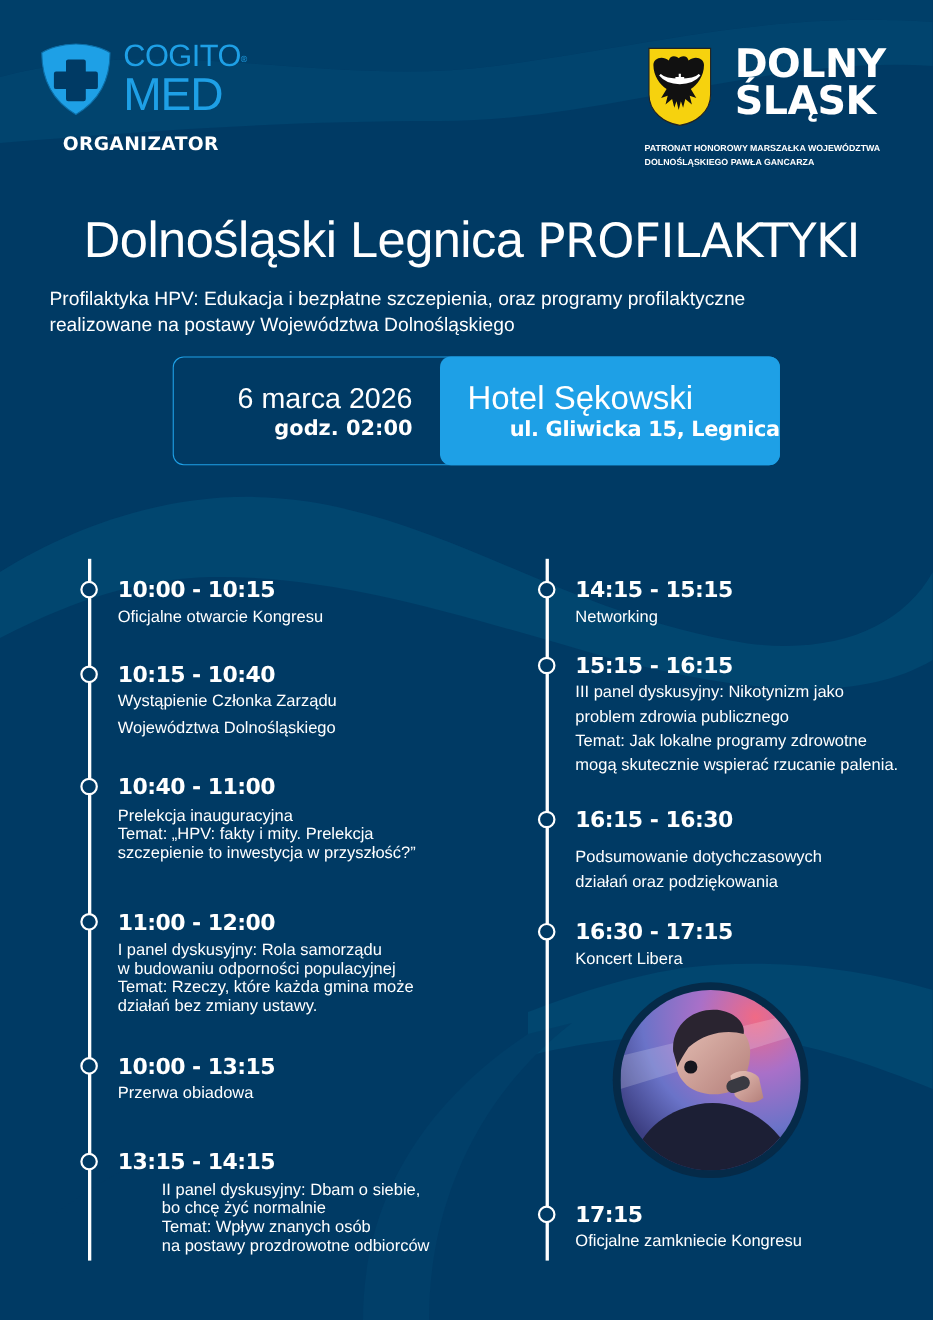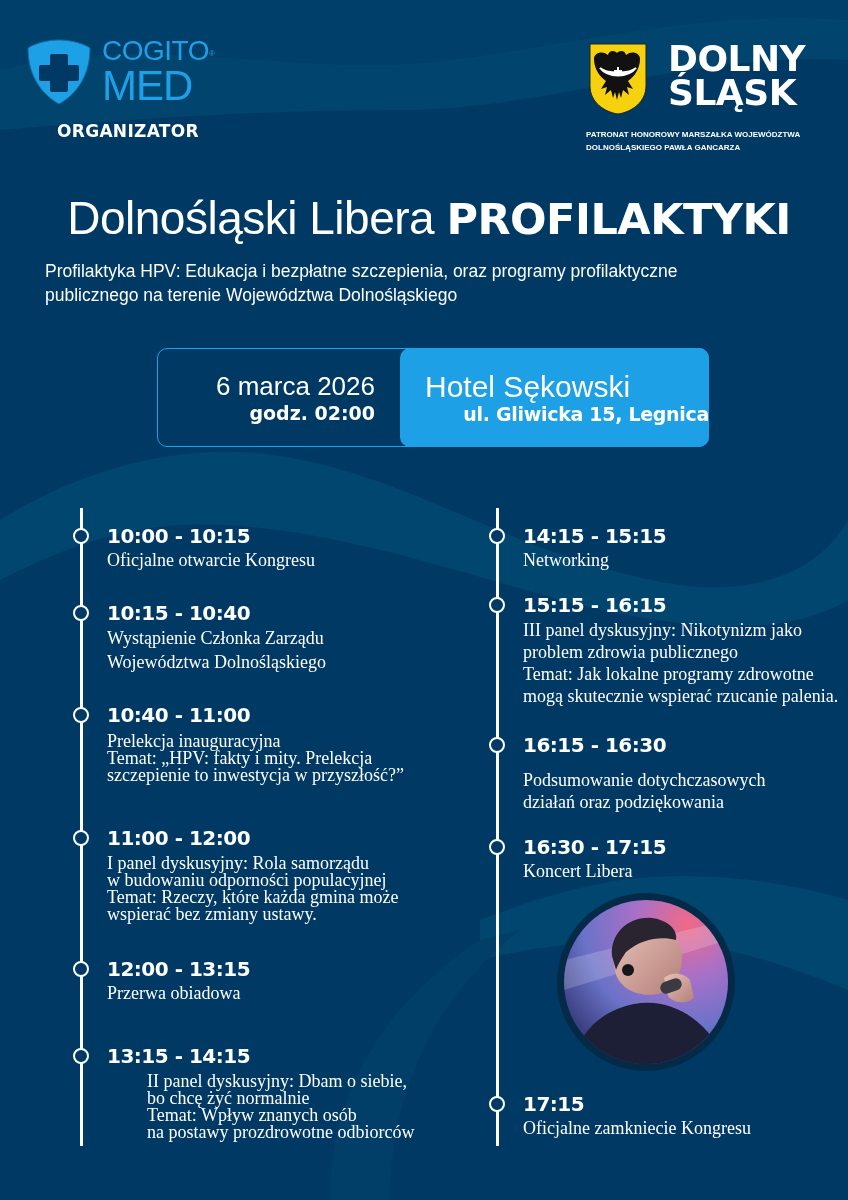--- a/index.html
+++ b/index.html
@@ -7,52 +7,52 @@
   body {
     background: #003a64;
     font-family: "DejaVu Sans", "Liberation Sans", sans-serif;
     color: #ffffff;
     position: relative;
   }
   .bg { position: absolute; left: 0; top: 0; width: 848px; height: 1200px; z-index: 0; }
   .page { position: absolute; left: 0; top: 0; width: 848px; height: 1200px; z-index: 1; }
 
   
-  .org-logo { position: absolute; left: 24px; top: 36px; width: 200px; height: 80px; }
+  .org-logo { position: absolute; left: 34px; top: 36px; width: 200px; height: 80px; }
   .org-shield { position: absolute; left: 2px; top: 2px; width: 66px; height: 68px; }
   .org-brand { position: absolute; left: 78px; top: 0; color: #1ea0e6; font-family: "Liberation Sans", sans-serif; }
   .org-brand .l1 { font-size: 28px; letter-spacing: -0.5px; line-height: 30px; font-weight: normal; }
   .org-brand .l1 sup { font-size: 8px; vertical-align: top; position: relative; top: 3px; }
   .org-brand .l2 { font-size: 42px; line-height: 40px; letter-spacing: -1px; }
   .org-label { position: absolute; left: 57px; top: 121px; font-size: 17px; font-weight: bold; letter-spacing: 0.3px; font-family: "DejaVu Sans", sans-serif; }
 
   .patron { position: absolute; left: 586px; top: 42px; width: 230px; height: 120px; }
   .coat { position: absolute; left: 2px; top: 0; width: 60px; height: 74px; }
   .dolny { position: absolute; left: 82px; top: 0; font-family: "DejaVu Sans", sans-serif; font-weight: bold; font-size: 36px; line-height: 34px; letter-spacing: -0.5px; }
   .patron-text { position: absolute; left: 0; top: 86px; width: 222px; text-align: left; font-size: 8px; font-weight: bold; line-height: 13px; font-family: "Liberation Sans", sans-serif; }
 
   
   .title { position: absolute; left: 0; top: 190px; width: 858px; text-align: center; font-size: 43px; line-height: 56px; font-weight: 300; letter-spacing: -0.5px; font-family: "DejaVu Sans", sans-serif; }
   .title .light { font-weight: normal; font-family: "Liberation Sans", sans-serif; font-size: 46px; }
-  .title b { font-weight: bold; font-family: "DejaVu Sans", sans-serif; text-align: right; }
+  .title b { font-weight: normal; font-family: "DejaVu Sans", sans-serif; text-align: right; }
   .subtitle { position: absolute; left: 45px; top: 259px; width: 780px; font-size: 17.5px; line-height: 24px; font-family: "Liberation Sans", sans-serif; }
 
   
-  .infobox { position: absolute; left: 157px; top: 348px; width: 552px; height: 99px; border: 1.5px solid #1ea0e6; border-radius: 10px; }
+  .infobox { position: absolute; left: 157px; top: 324px; width: 552px; height: 99px; border: 1.5px solid #1ea0e6; border-radius: 10px; }
   .date-part { position: absolute; left: 0; top: 0; width: 243px; height: 96px; text-align: right; padding-right: 26px; padding-top: 22px; }
   .date-main { font-size: 26px; line-height: 30px; font-family: "Liberation Sans", sans-serif; }
   .date-time { font-size: 19px; line-height: 24px; font-weight: bold; font-family: "DejaVu Sans", sans-serif; }
   .venue-part { position: absolute; left: 242px; top: -1.5px; width: 309px; height: 99px; background: #1ea0e6; border-radius: 10px; padding-left: 25px; padding-top: 24px; }
   .venue-name { font-size: 30px; line-height: 30px; font-family: "Liberation Sans", sans-serif; }
   .venue-addr { font-size: 19px; line-height: 24px; font-weight: bold; font-family: "DejaVu Sans", sans-serif; letter-spacing: -0.3px; text-align: right; }
   .tl-line { position: absolute; width: 3px; background: #ffffff; }
   .tl-item { position: absolute; }
   .tl-dot { position: absolute; width: 16px; height: 16px; border-radius: 50%; border: 2.5px solid #ffffff; background: #003a64; }
   .tl-time { font-family: "DejaVu Sans", sans-serif; font-weight: bold; font-size: 20px; line-height: 24px; letter-spacing: -0.5px; white-space: nowrap; }
-  .tl-desc { font-family: Liberation Serif, serif; font-size: 18px; line-height: 17px; margin-top: 4px; white-space: nowrap; }
+  .tl-desc { font-family: Liberation Sans, sans-serif; font-size: 15px; line-height: 17px; margin-top: 4px; white-space: nowrap; }
   .tl-desc.loose { line-height: 24px; margin-top: 1px; }
   .tl-desc div { white-space: nowrap; }
 
   .photo { position: absolute; left: 557px; top: 893px; width: 178px; height: 178px; border-radius: 50%; background: #052a48; padding: 7px; }
   .photo-inner { width: 164px; height: 164px; border-radius: 50%; overflow: hidden; position: relative; }
 </style>
 </head>
 <body>
 
 <svg class="bg" viewBox="0 0 848 1200" preserveAspectRatio="none">
@@ -90,24 +90,24 @@
     <div class="dolny">
       <div>DOLNY</div>
       <div>ŚLĄSK</div>
     </div>
     <div class="patron-text">
       <div>PATRONAT HONOROWY MARSZAŁKA WOJEWÓDZTWA</div>
       <div>DOLNOŚLĄSKIEGO PAWŁA GANCARZA</div>
     </div>
   </div>
 
-  <h1 class="title"><span class="light">Dolnośląski Libera </span><b>PROFILAKTYKI</b></h1>
+  <h1 class="title"><span class="light">Dolnośląski Legnica </span><b>PROFILAKTYKI</b></h1>
   <div class="subtitle">
     <div>Profilaktyka HPV: Edukacja i bezpłatne szczepienia, oraz programy profilaktyczne</div>
-    <div>publicznego na terenie Województwa Dolnośląskiego</div>
+    <div>realizowane na postawy Województwa Dolnośląskiego</div>
   </div>
 
   <div class="infobox">
     <div class="date-part">
       <div class="date-main">6 marca 2026</div>
       <div class="date-time">godz. 02:00</div>
     </div>
     <div class="venue-part">
       <div class="venue-name">Hotel Sękowski</div>
       <div class="venue-addr">ul. Gliwicka 15, Legnica</div>
@@ -150,29 +150,29 @@
   </div>
 
   <div class="tl-item" style="left:72px; top:826px;">
     <div class="tl-dot" style="left:1px; top:4px;"></div>
     <div style="position:absolute; left:35px; top:0;">
       <div class="tl-time">11:00 - 12:00</div>
       <div class="tl-desc" style="margin-top:5px;">
         <div>I panel dyskusyjny: Rola samorządu</div>
         <div>w budowaniu odporności populacyjnej</div>
         <div>Temat: Rzeczy, które każda gmina może</div>
-        <div>wspierać bez zmiany ustawy.</div>
+        <div>działań bez zmiany ustawy.</div>
       </div>
     </div>
   </div>
 
   <div class="tl-item" style="left:72px; top:957px;">
     <div class="tl-dot" style="left:1px; top:4px;"></div>
     <div style="position:absolute; left:35px; top:0;">
-      <div class="tl-time">12:00 - 13:15</div>
+      <div class="tl-time">10:00 - 13:15</div>
       <div class="tl-desc">
         <div>Przerwa obiadowa</div>
       </div>
     </div>
   </div>
 
   <div class="tl-item" style="left:72px; top:1044px;">
     <div class="tl-dot" style="left:1px; top:4px;"></div>
     <div style="position:absolute; left:35px; top:0;">
       <div class="tl-time">13:15 - 14:15</div>

